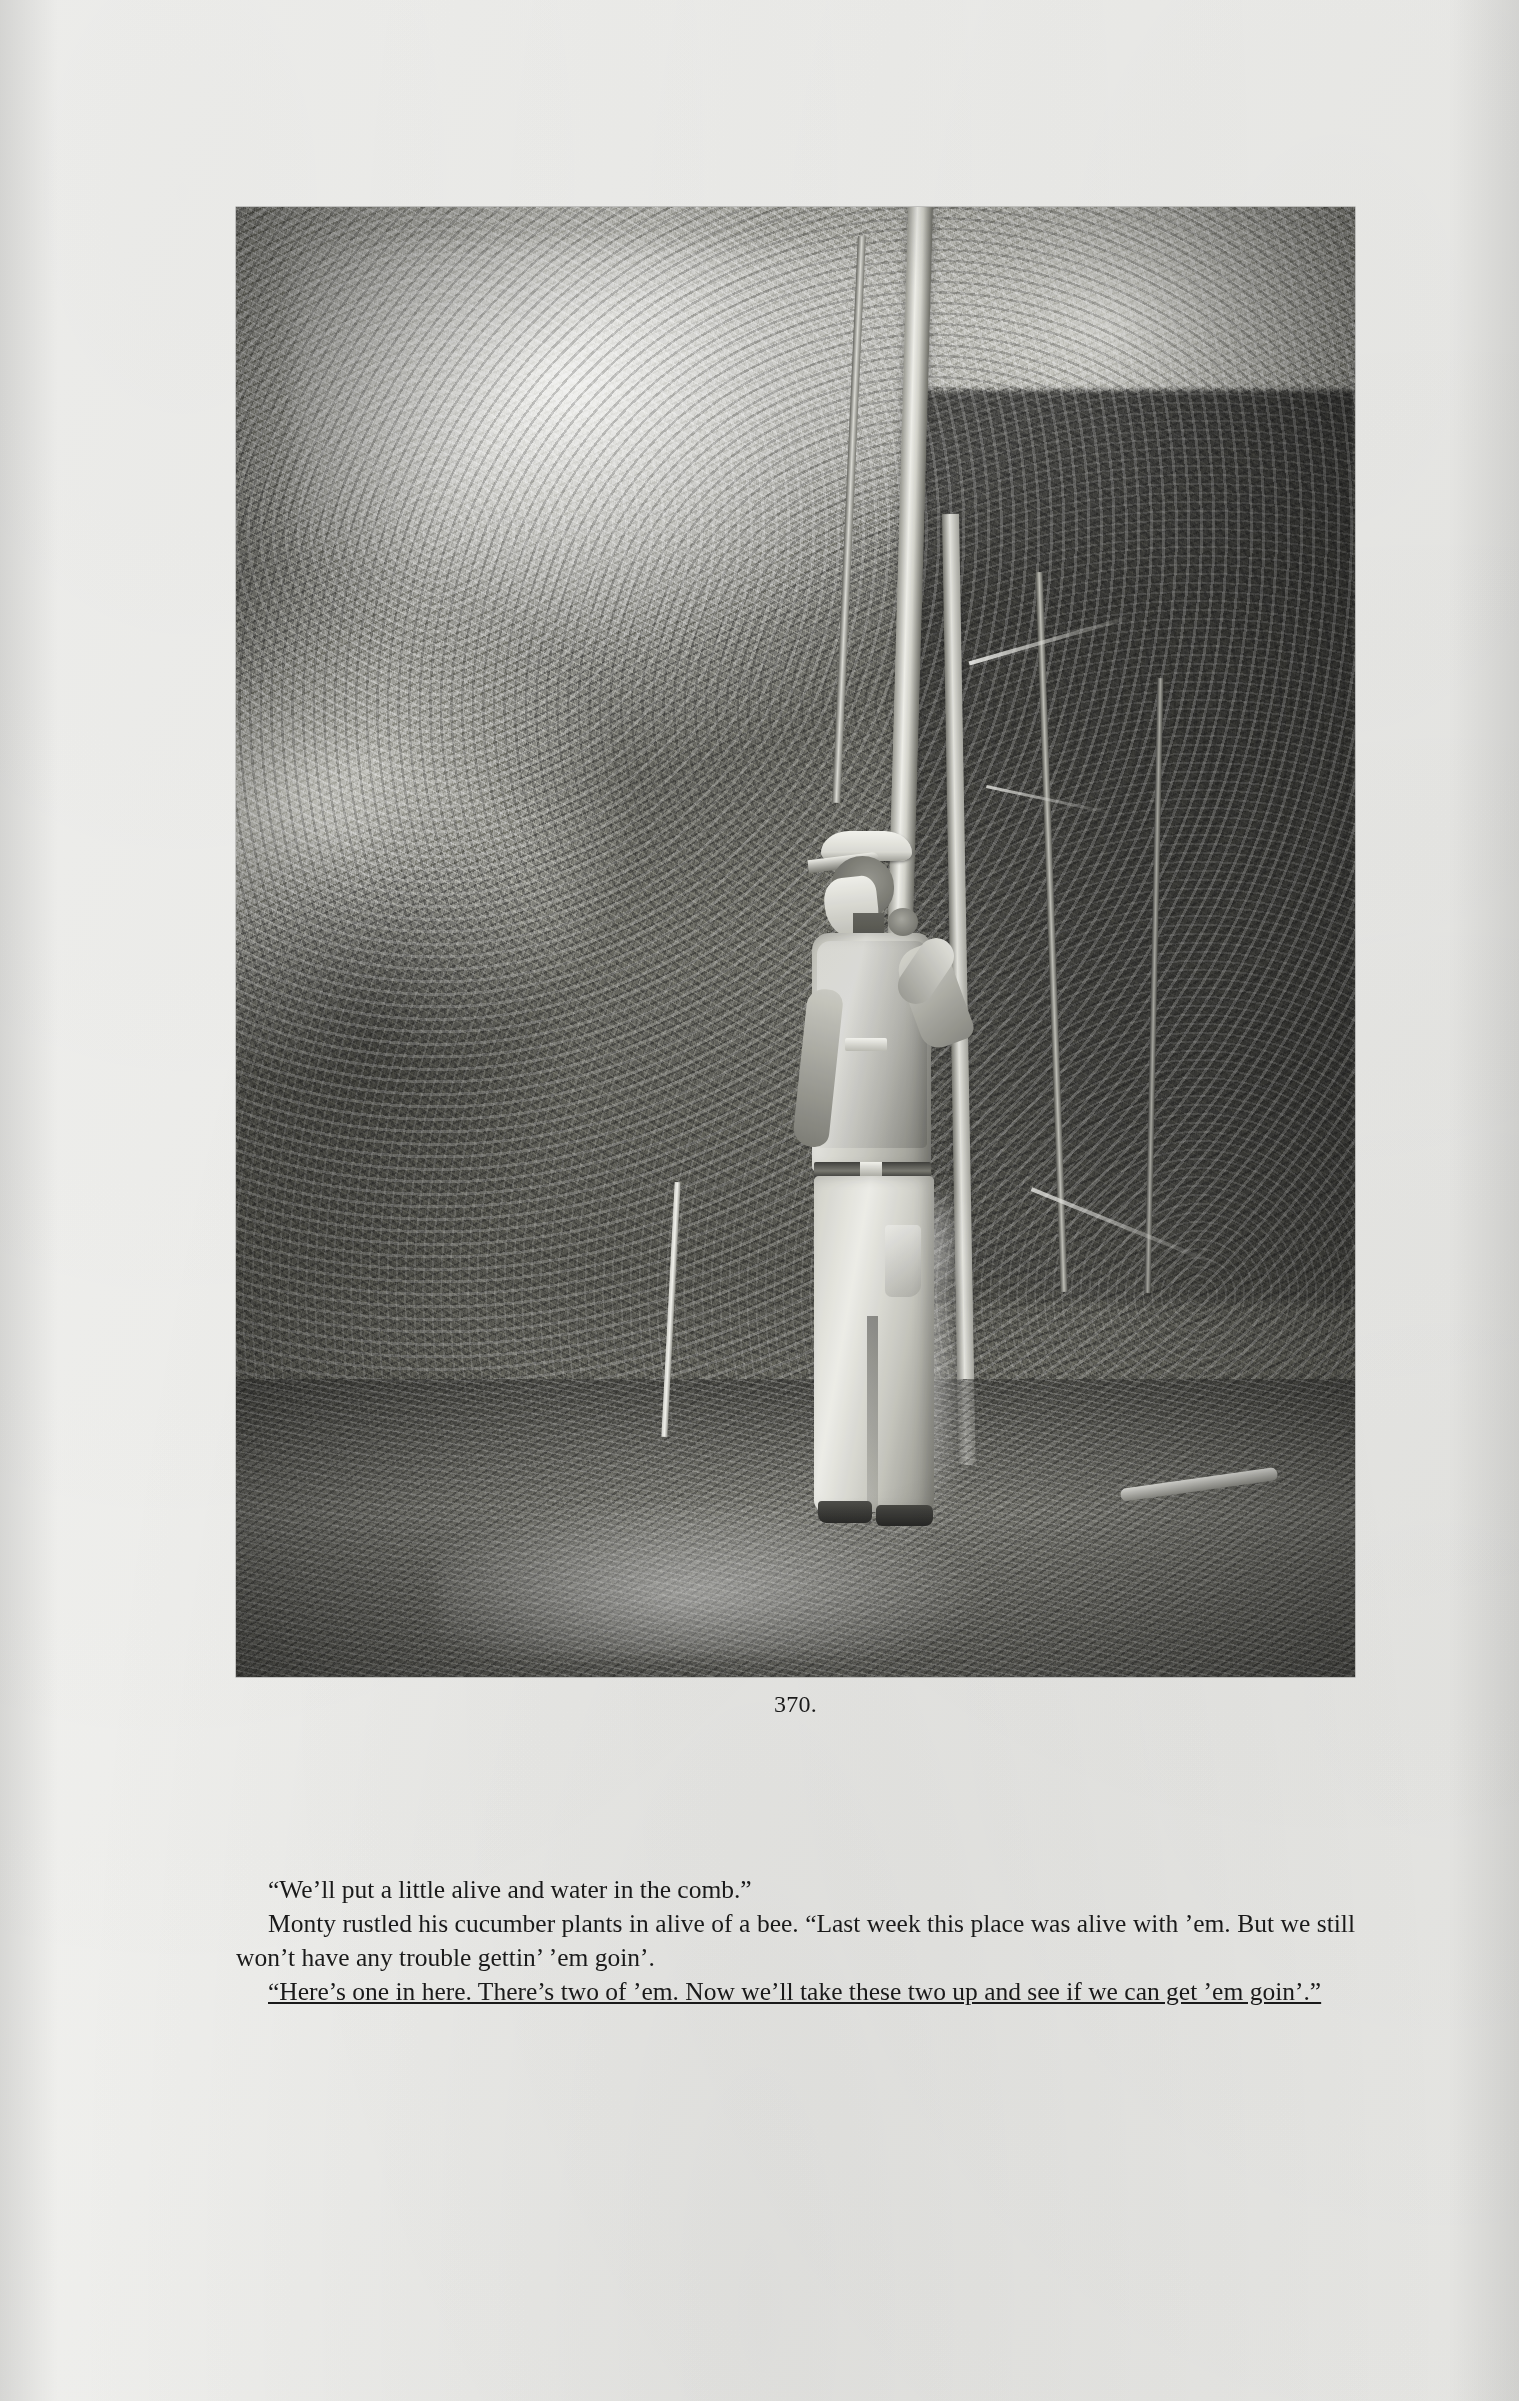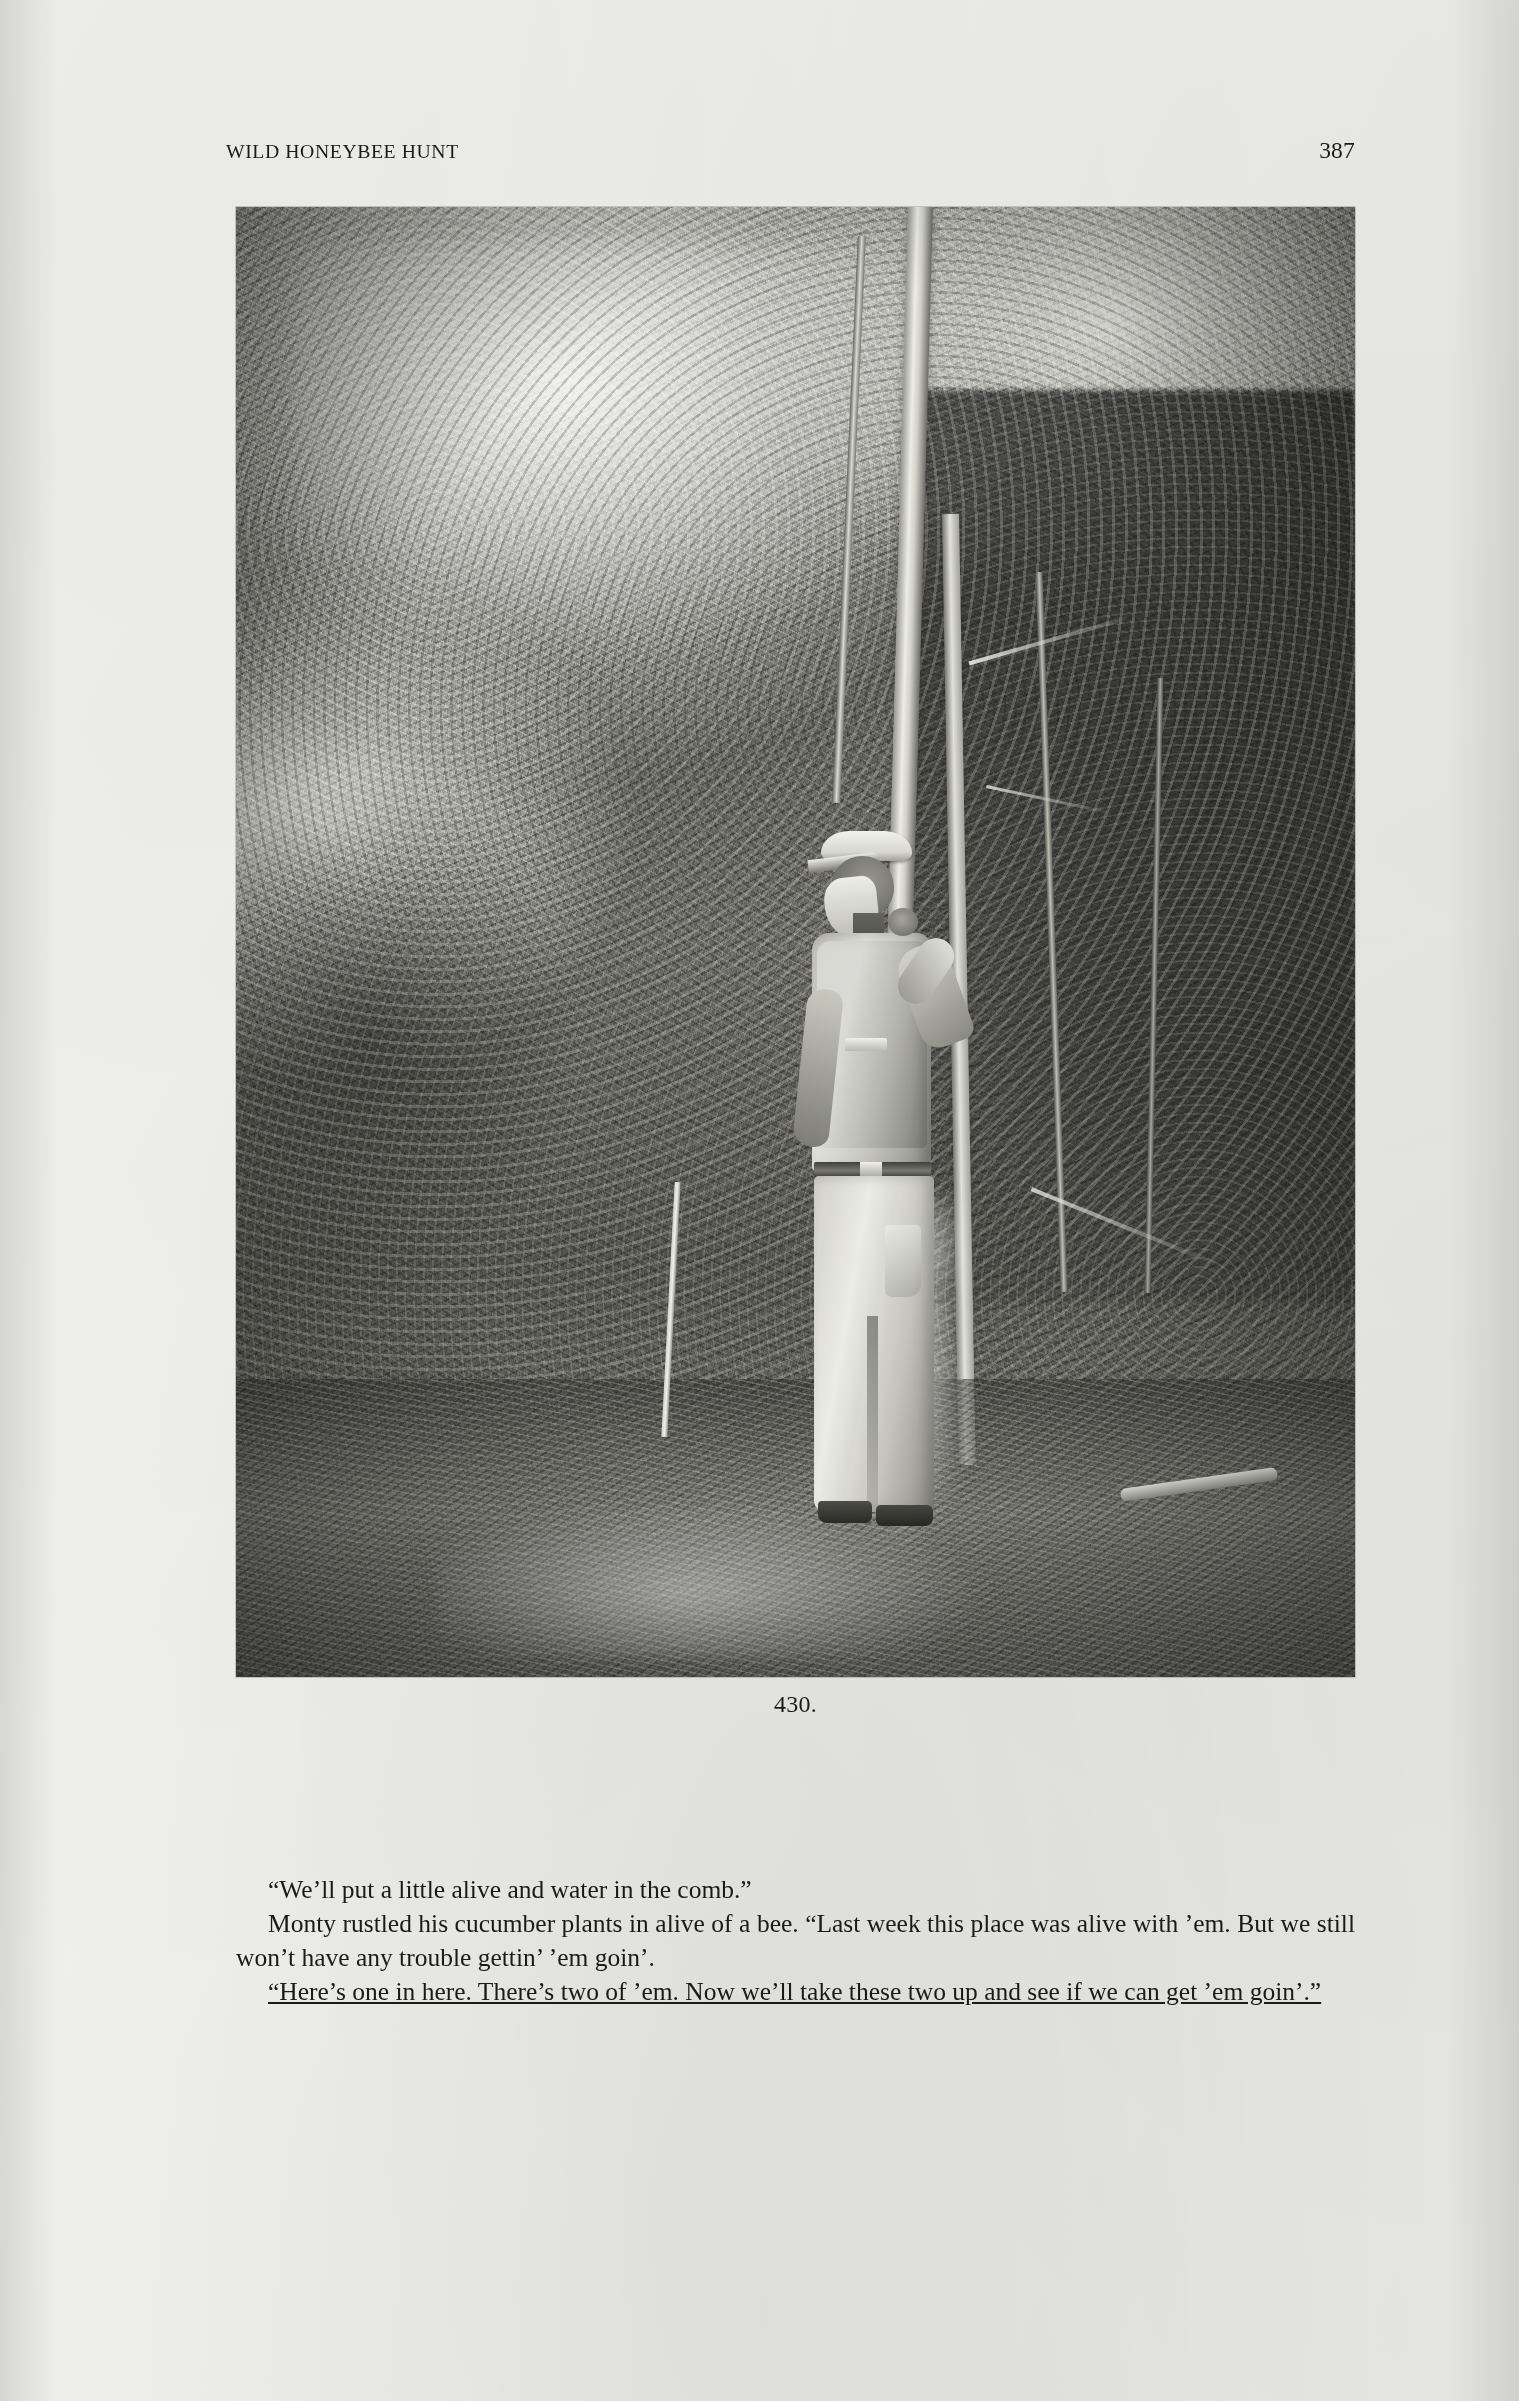--- a/index.html
+++ b/index.html
@@ -373,24 +373,20 @@
 </style>
 </head>
 <body>
 
 <div class="page">
 
   <div class="paper-grain"></div>
   <div class="page-edge-left"></div>
   <div class="page-edge-right"></div>
 
-  <div class="running-head">
-    <div class="running-head-title">WILD HONEYBEE HUNT</div>
-    <div class="running-head-folio">387</div>
-  </div>
 
   <div class="figure">
     <div class="photo">
       <div class="ph-base"></div>
       <div class="ph-canopy-bright"></div>
       <div class="ph-dark-right"></div>
       <div class="ph-dark-left"></div>
       <div class="ph-foliage"></div>
       <div class="ph-foliage2"></div>
 
@@ -431,21 +427,21 @@
         <div class="man-boot-l"></div>
         <div class="man-boot-r"></div>
       </div>
 
       <div class="ph-flat"></div>
       <div class="ph-grain"></div>
       <div class="ph-vignette"></div>
     </div>
   </div>
 
-  <div class="figure-caption">430.</div>
+  <div class="figure-caption">370.</div>
 
   <div class="body-text">
     <p class="indent">“We’ll put a little alive and water in the comb.”</p>
     <p class="indent">Monty rustled his cucumber plants in alive of a bee. “Last week this place was alive with ’em. But we still won’t have any trouble gettin’ ’em goin’.</p>
     <p class="indent">“Here’s one in here. There’s two of ’em. Now we’ll take these two up and  see if we can get ’em goin’.”</p>
   </div>
 
 </div>
 
 

